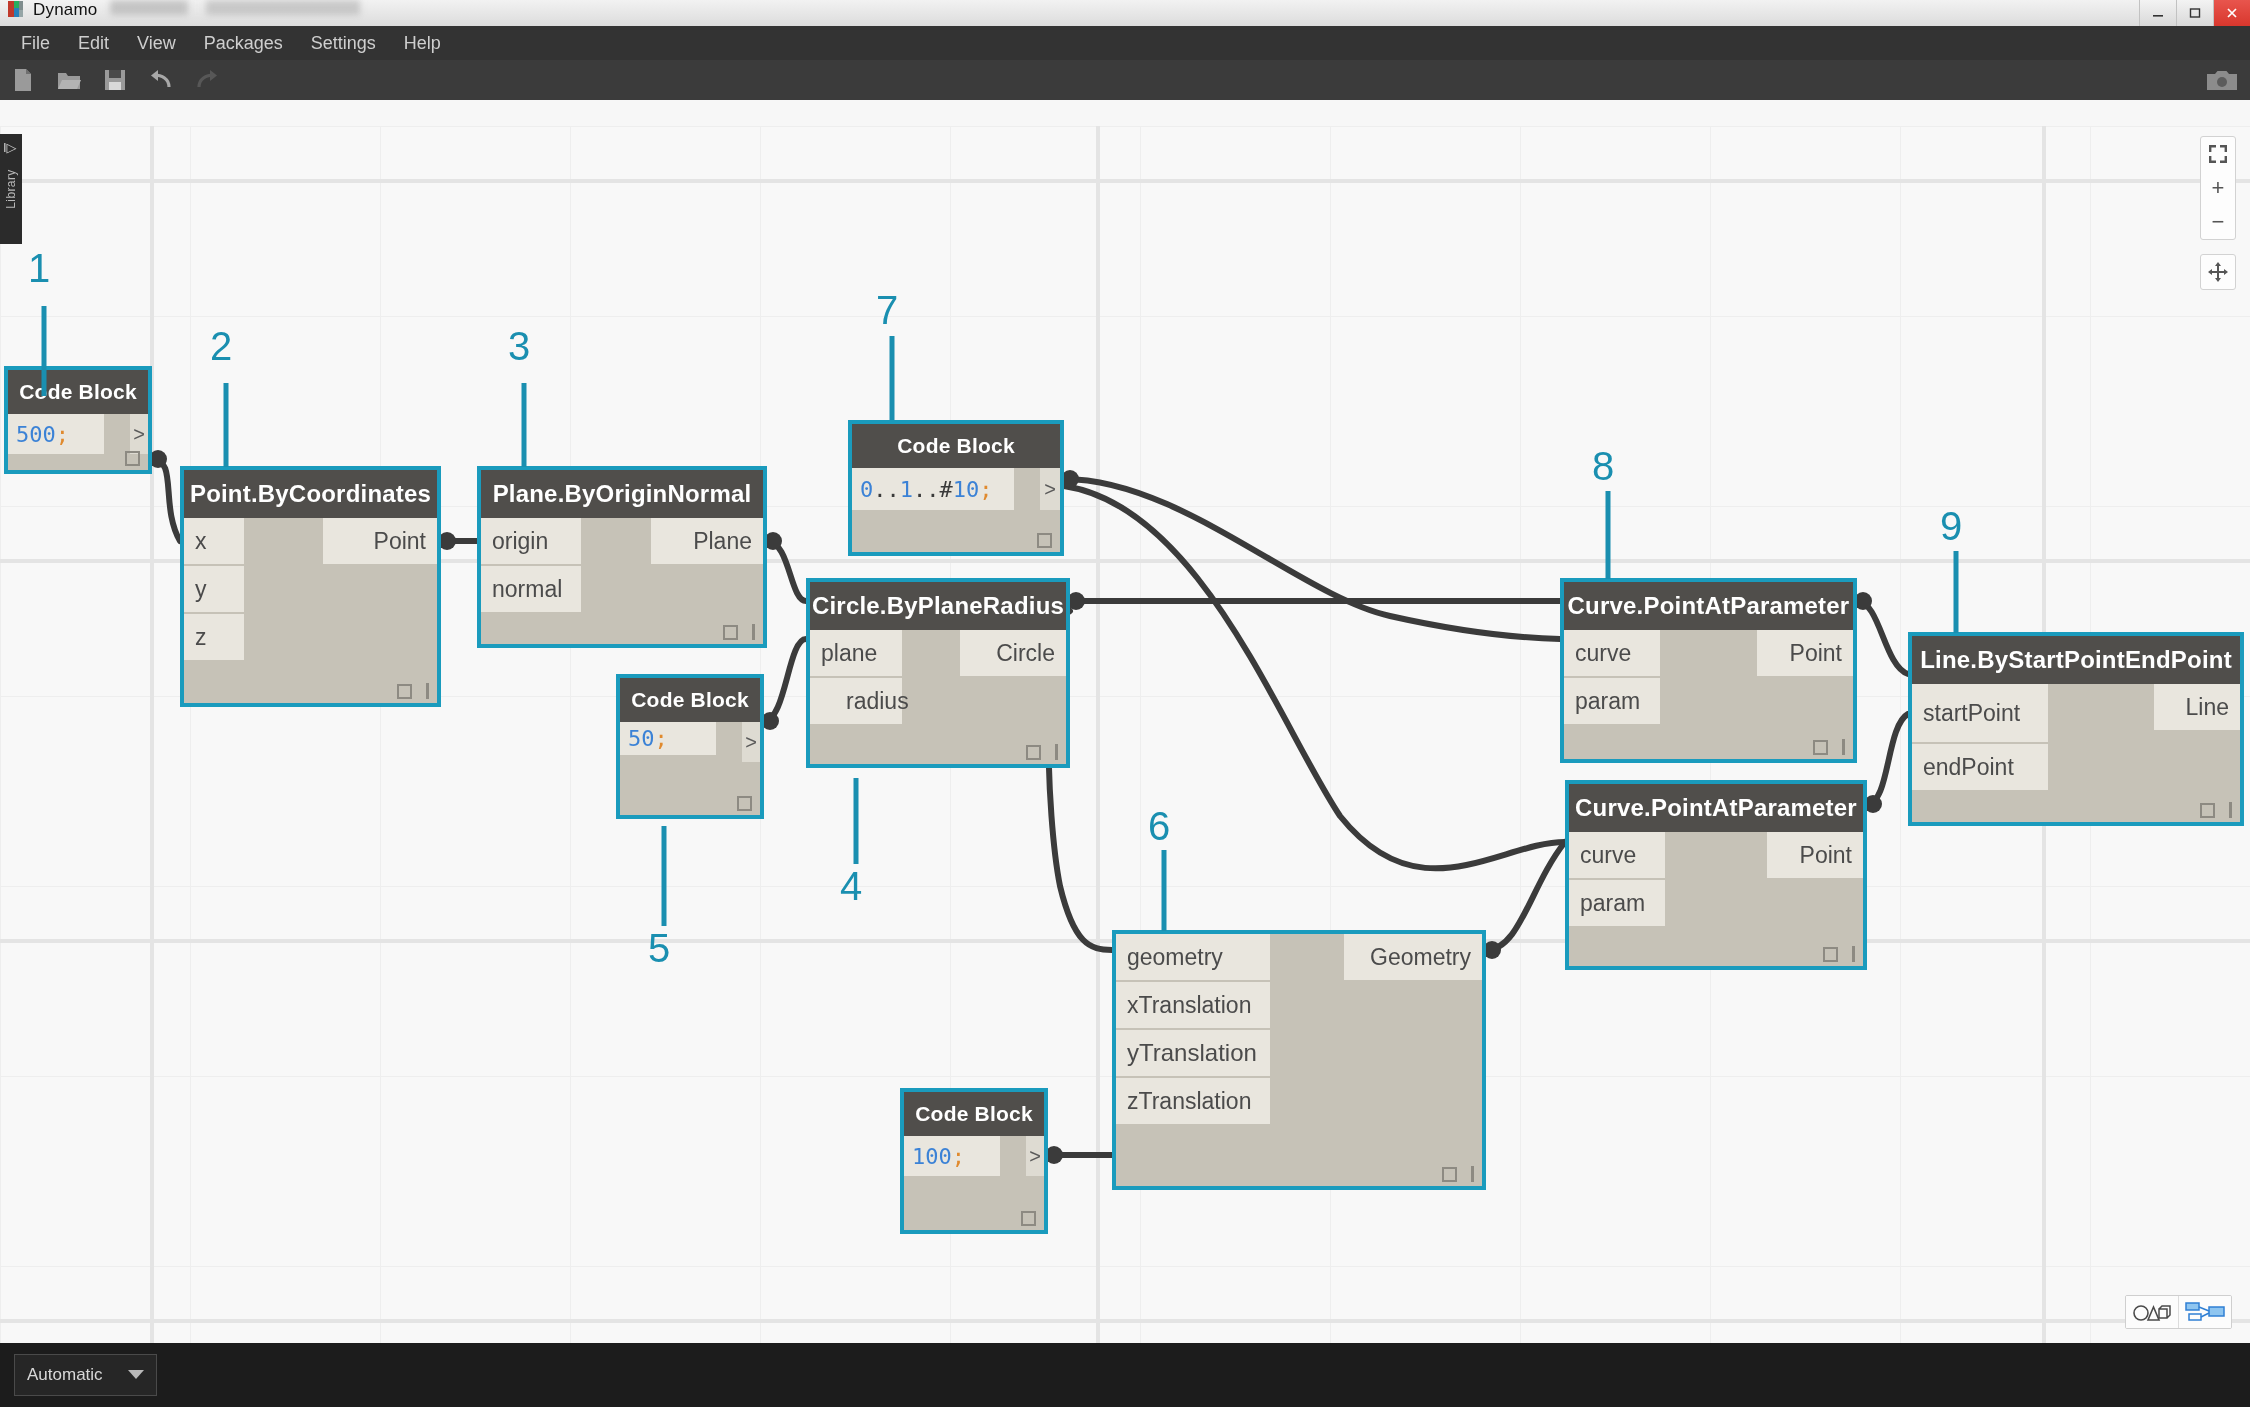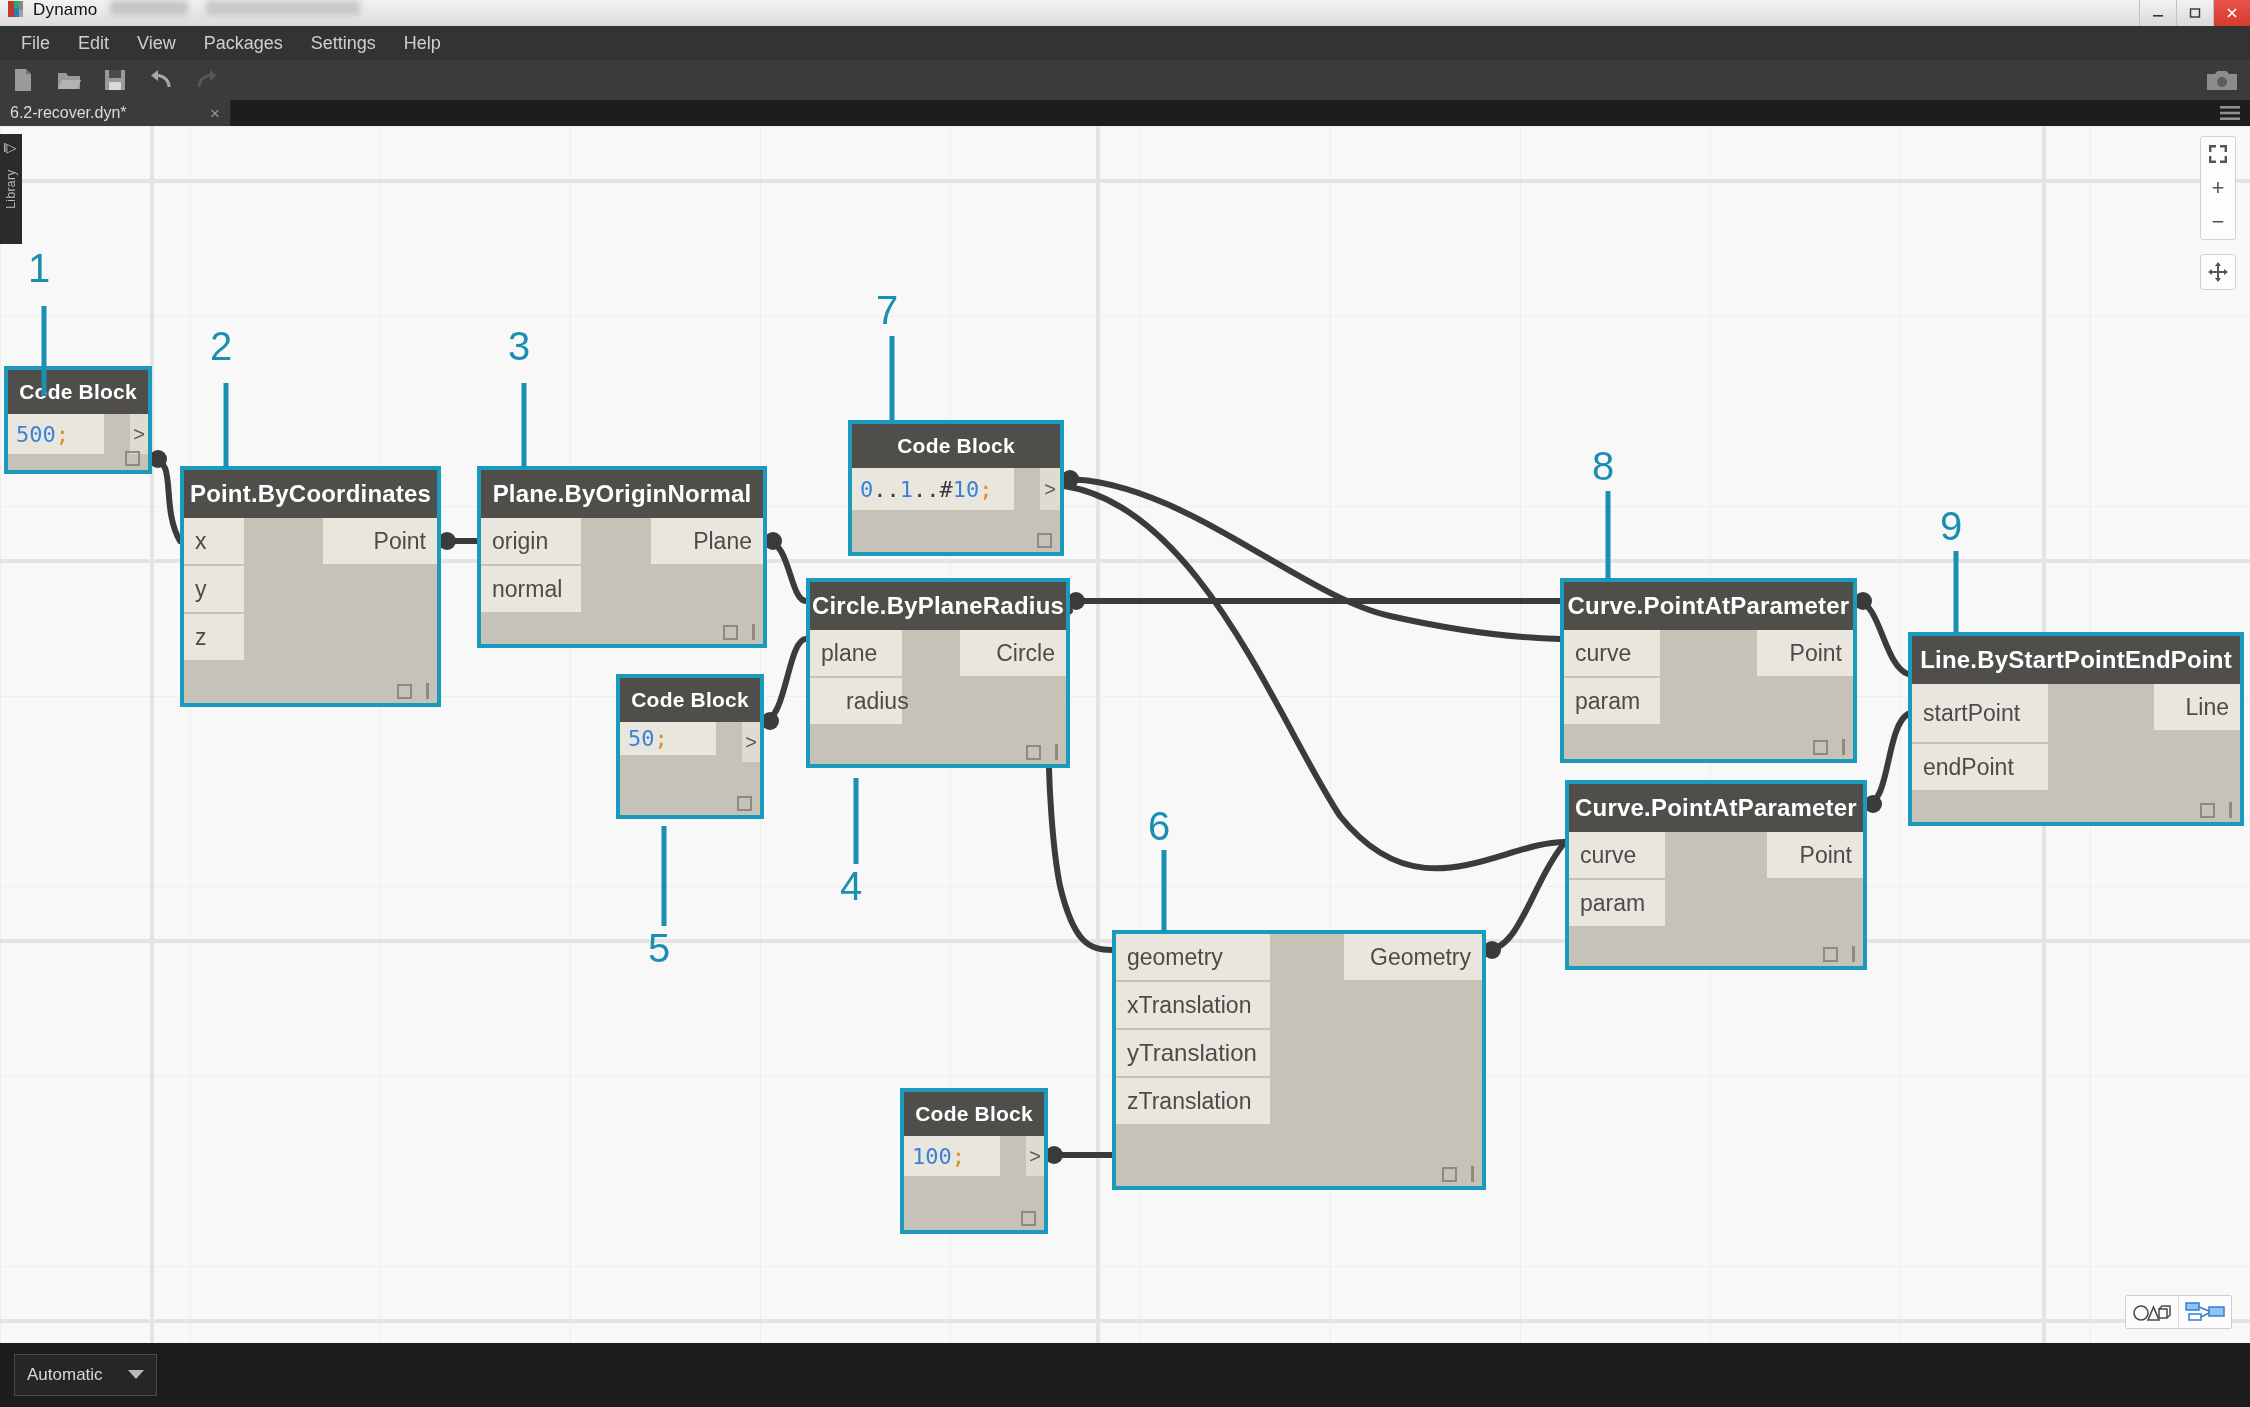--- a/index.html
+++ b/index.html
@@ -248,33 +248,20 @@
       </svg>
     </div>
     <div class="cam-btn">
       <svg width="30" height="22" viewBox="0 0 30 22">
         <path d="M0 5 h8 l2.5 -3 h9 L22 5 h8 v16 H0 Z" fill="#8c8c8c"></path>
         <circle cx="15" cy="13" r="5" fill="#5c5c5c"></circle>
       </svg>
     </div>
   </div>
 
-  <div class="tabbar">
-    <div class="tab">
-      <span class="tab-label">6.2-recover.dyn*</span>
-      <span class="tab-close">×</span>
-    </div>
-    <div class="burger">
-      <svg width="20" height="16" viewBox="0 0 20 16">
-        <rect x="0" y="1" width="20" height="2.6" fill="#8f8f8f"></rect>
-        <rect x="0" y="6.7" width="20" height="2.6" fill="#8f8f8f"></rect>
-        <rect x="0" y="12.4" width="20" height="2.6" fill="#8f8f8f"></rect>
-      </svg>
-    </div>
-  </div>
 
   <div class="canvas">
 
     <svg class="gridlines" width="2250" height="1217">
       <defs>
         <pattern id="minor" width="190" height="190" patternUnits="userSpaceOnUse">
           <path d="M190 0 L0 0 0 190" fill="none" stroke="#eeeeee" stroke-width="2"></path>
         </pattern>
       </defs>
       <rect width="2250" height="1217" fill="#f8f8f8"></rect>

